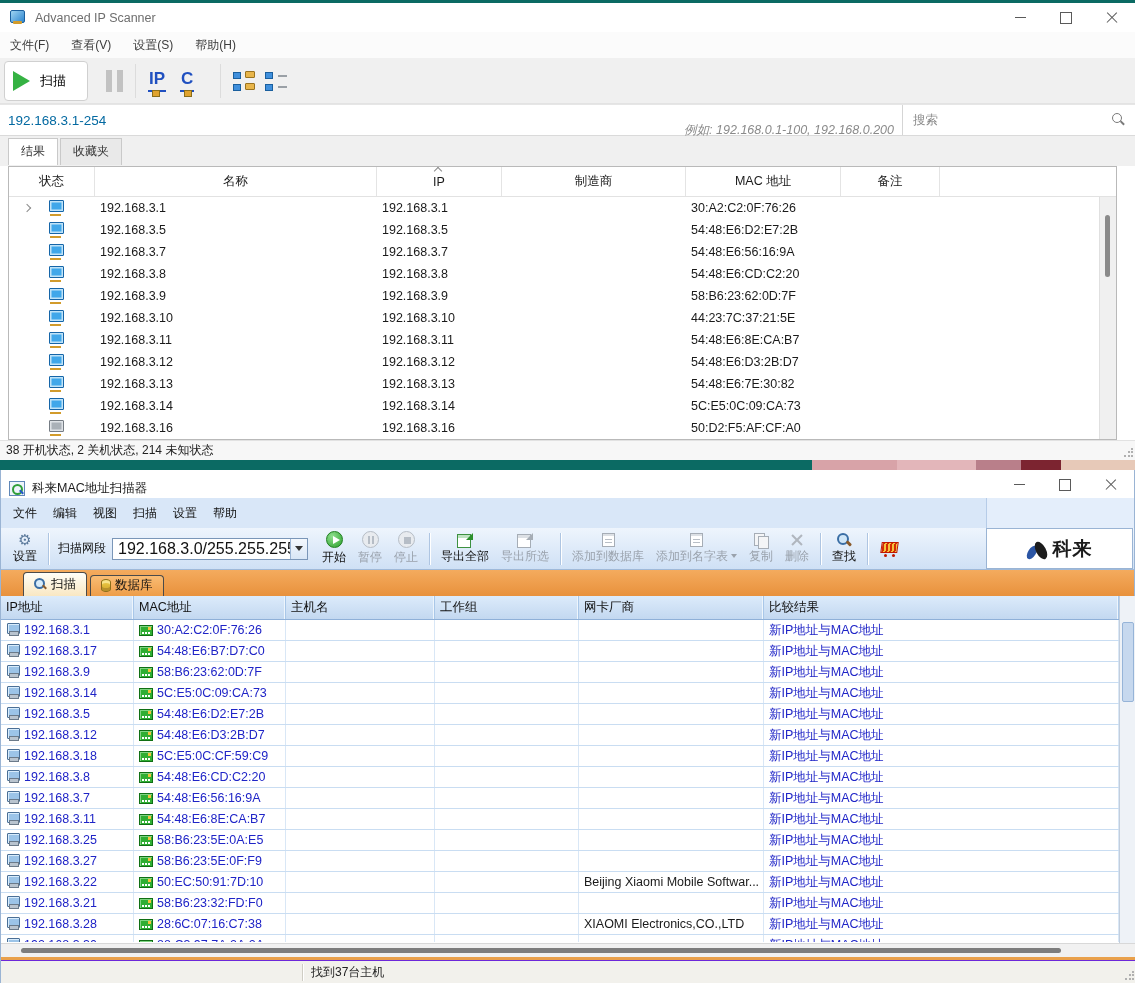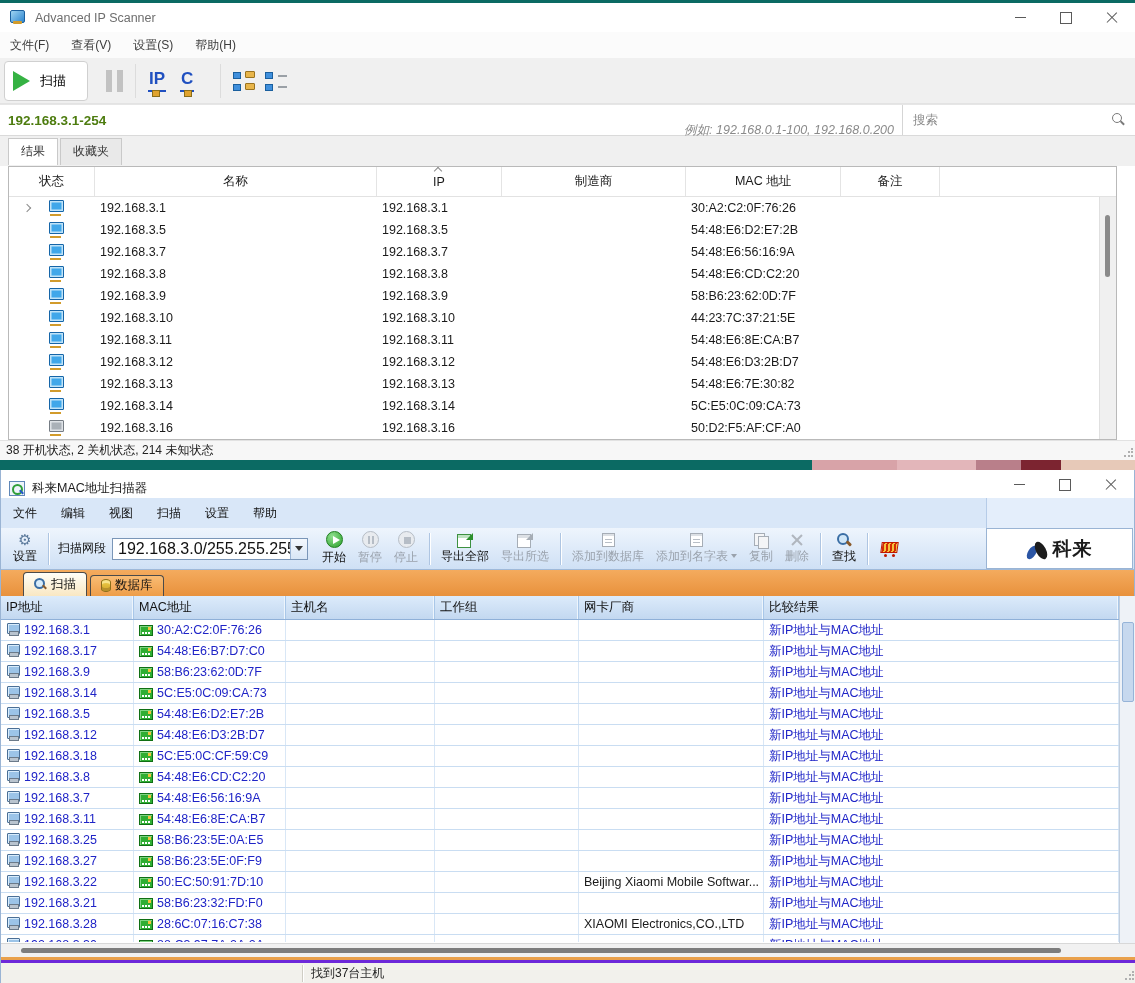--- a/index.html
+++ b/index.html
@@ -38,21 +38,21 @@
   .tsep { width:1px; height:34px; background:#dcdcdc; margin:0 12px; }
   .ipc { position:relative; color:#2050c0; font-weight:bold; font-size:17px; border-bottom:2.5px solid #2050c0; padding:0 1px 1px 1px; margin-right:14px; }
   .ipc::after { content:""; position:absolute; left:4px; bottom:-7px; width:6px; height:5px; background:#e0a32e; border:1px solid #8a6d1a; }
   .neticon { position:relative; width:22px; height:20px; margin-right:10px; }
   .neticon .bsq { position:absolute; width:8px; height:7px; background:#3f8fdc; border:1px solid #1a5f9e; }
   .neticon .fold { position:absolute; width:10px; height:7px; background:#e8b54a; border:1px solid #9a7320; border-radius:1px; }
   .neticon .dash { position:absolute; width:9px; height:2px; background:#9aa0a6; }
 
   .s-inputrow { position:absolute; left:0; top:101px; width:100%; height:32px; display:flex; border-top:1px solid #e6e6e6; border-bottom:1px solid #dadada; background:#fff; }
   .range-input { flex:1; display:flex; align-items:center; padding:0 8px; font-size:13.5px; }
-  .range-val { flex:1; color:#4d7c0f;font-weight:bold; }
+  .range-val { flex:1; color:#0369a1; }
   .range-hint { color:#8a8a8a; font-style:italic; font-size:12.5px;margin-top:20px; }
   .search-box { width:233px; border-left:1px solid #d5d5d5; display:flex; align-items:center; padding:0 10px; color:#8a8a8a; font-size:12.5px; }
   .search-box .sp { flex:1; }
   .mag { position:relative; width:14px; height:14px; }
   .mag::before { content:""; position:absolute; left:1px; top:0; width:8px; height:8px; border:1.5px solid #7a7a7a; border-radius:50%; }
   .mag::after { content:""; position:absolute; left:9px; top:9px; width:5px; height:1.5px; background:#7a7a7a; transform:rotate(45deg); }
 
   .s-tabsrow { position:absolute; left:0; top:133px; width:100%; height:30px; background:#f0f0f0; display:flex; align-items:center; padding-left:8px; }
   .s-tab { padding:4px 12px 5px; border:1px solid #c9c9c9; border-bottom:none; background:#e9e9e9; color:#333; margin-right:2px; }
   .s-tab.active { background:#fff; position:relative; }
@@ -78,21 +78,21 @@
   .grip { position:absolute; right:2px; bottom:2px; width:10px; height:10px;
     background:radial-gradient(circle at 2px 8px,#b0b0b0 1px,transparent 1.5px),radial-gradient(circle at 6px 8px,#b0b0b0 1px,transparent 1.5px),radial-gradient(circle at 6px 4px,#b0b0b0 1px,transparent 1.5px),radial-gradient(circle at 9px 8px,#b0b0b0 1px,transparent 1.5px),radial-gradient(circle at 9px 4px,#b0b0b0 1px,transparent 1.5px),radial-gradient(circle at 9px 1px,#b0b0b0 1px,transparent 1.5px); }
 
   
   .win-m { position:absolute; left:0; top:470px; width:1135px; height:513px; background:#fff; border-left:1px solid #9ab4d4; border-right:1px solid #9ab4d4; }
   .m-titlebar { position:absolute; left:0; top:0; width:100%; height:36px; background:#fff; display:flex; align-items:center; padding-left:8px; }
   .m-appicon { position:relative; width:16px; height:15px; margin-right:7px; background:#eef4fb; border:1px solid #5f87b8; }
   .m-appicon::before { content:""; position:absolute; left:2px; top:2px; width:7px; height:7px; border:2px solid #2f9e3a; border-radius:50%; }
   .m-appicon::after { content:""; position:absolute; left:9px; top:9px; width:5px; height:2px; background:#2458c8; transform:rotate(45deg); }
   .m-title { color:#1a1a1a; font-size:12.5px; }
-  .m-menubar { position:absolute; left:0; top:28px; width:100%; height:30px; background:#d9e7f8; display:flex; align-items:center; padding-left:12px; gap:24px; color:#111; }
+  .m-menubar { position:absolute; left:0; top:28px; width:100%; height:30px; background:#d9e7f8; display:flex; align-items:center; padding-left:12px; gap:16px; color:#111; }
   .m-menubar::after { content:""; position:absolute; right:0; top:0; width:147px; height:30px; background:#e4eefb; border-left:1px solid #b6cce8; }
 
   .m-toolbar { position:absolute; left:0; top:58px; width:100%; height:42px; background:linear-gradient(#eef5fd,#cfe0f5); border-bottom:1px solid #9fb9d9; display:flex; align-items:center; padding-left:6px; }
   .tbtn { display:flex; flex-direction:column; align-items:center; justify-content:center; gap:1px; padding:1px 6px; height:40px; font-size:12px; color:#111; }
   .tbtn.disabled { color:#9aa2ac; }
   .vsep { width:1px; height:32px; background:#aec5e2; margin:0 5px; box-shadow:1px 0 0 #fff; }
   .ic-gear { font-size:15px; line-height:15px; color:#5c7a9c; }
   .range-label { margin:0 6px 0 4px; color:#111; }
   .combo { width:196px; height:22px; background:#fff; border:1px solid #7a96b8; display:flex; align-items:center; }
   .combo-text { flex:1; padding-left:5px; font-size:16px; color:#111; white-space:nowrap; overflow:hidden; }
@@ -153,21 +153,21 @@
   .pc::after { content:""; position:absolute; left:3px; bottom:1px; width:8px; height:3px; background:#b9c4cf; border:1px solid #6b7a8a; }
   .nic { position:relative; width:14px; height:11px; flex:0 0 14px; background:#2fae33; border:1px solid #0f6f14; box-shadow:inset 1px 1px 0 #7fd482; }
   .nic::before { content:""; position:absolute; left:2px; bottom:1px; width:2px; height:2px; background:#fff; box-shadow:3px 0 0 #fff,6px 0 0 #fff; }
   .nic::after { content:""; position:absolute; right:1px; top:1px; width:3px; height:3px; background:#f5c23c; }
   .m-vscroll { position:absolute; right:0; top:0; width:17px; height:347px; background:#eef2f7; border-left:1px solid #c2cedd; }
   .m-vthumb { position:absolute; left:2px; top:26px; width:12px; height:80px; background:#c6d8ee; border:1px solid #96b4d8; border-radius:2px; }
 
   .m-hscroll { position:absolute; left:0; top:473px; width:1135px; height:14px; background:#f1f1f1; border-top:1px solid #d8d8d8; }
   .m-hthumb { position:absolute; left:20px; top:4px; width:1040px; height:5px; background:#7d7d7d; border-radius:3px; }
   .m-edge { position:absolute; left:0; top:487px; width:1135px; height:3px; background:#e9a04b; }
-  .m-status { position:absolute; left:0; top:490px; width:1135px; height:23px; background:#f2f1ec; border-top:3px solid #6d28d9; display:flex; align-items:center; }
+  .m-status { position:absolute; left:0; top:490px; width:1135px; height:23px; background:#f2f1ec; border-top:1px solid #6d28d9; display:flex; align-items:center; }
   .m-status .pane1 { width:300px; height:17px; margin-left:2px; border-right:1px solid #cfcdc4; box-shadow:1px 0 0 #fff; }
   .m-status .pane2 { padding-left:8px; color:#222; }
 </style>
 </head>
 <body>
 
 <div class="screen">
   <div class="desktop-top"></div>
   <div class="desktop-strip"></div>
 

